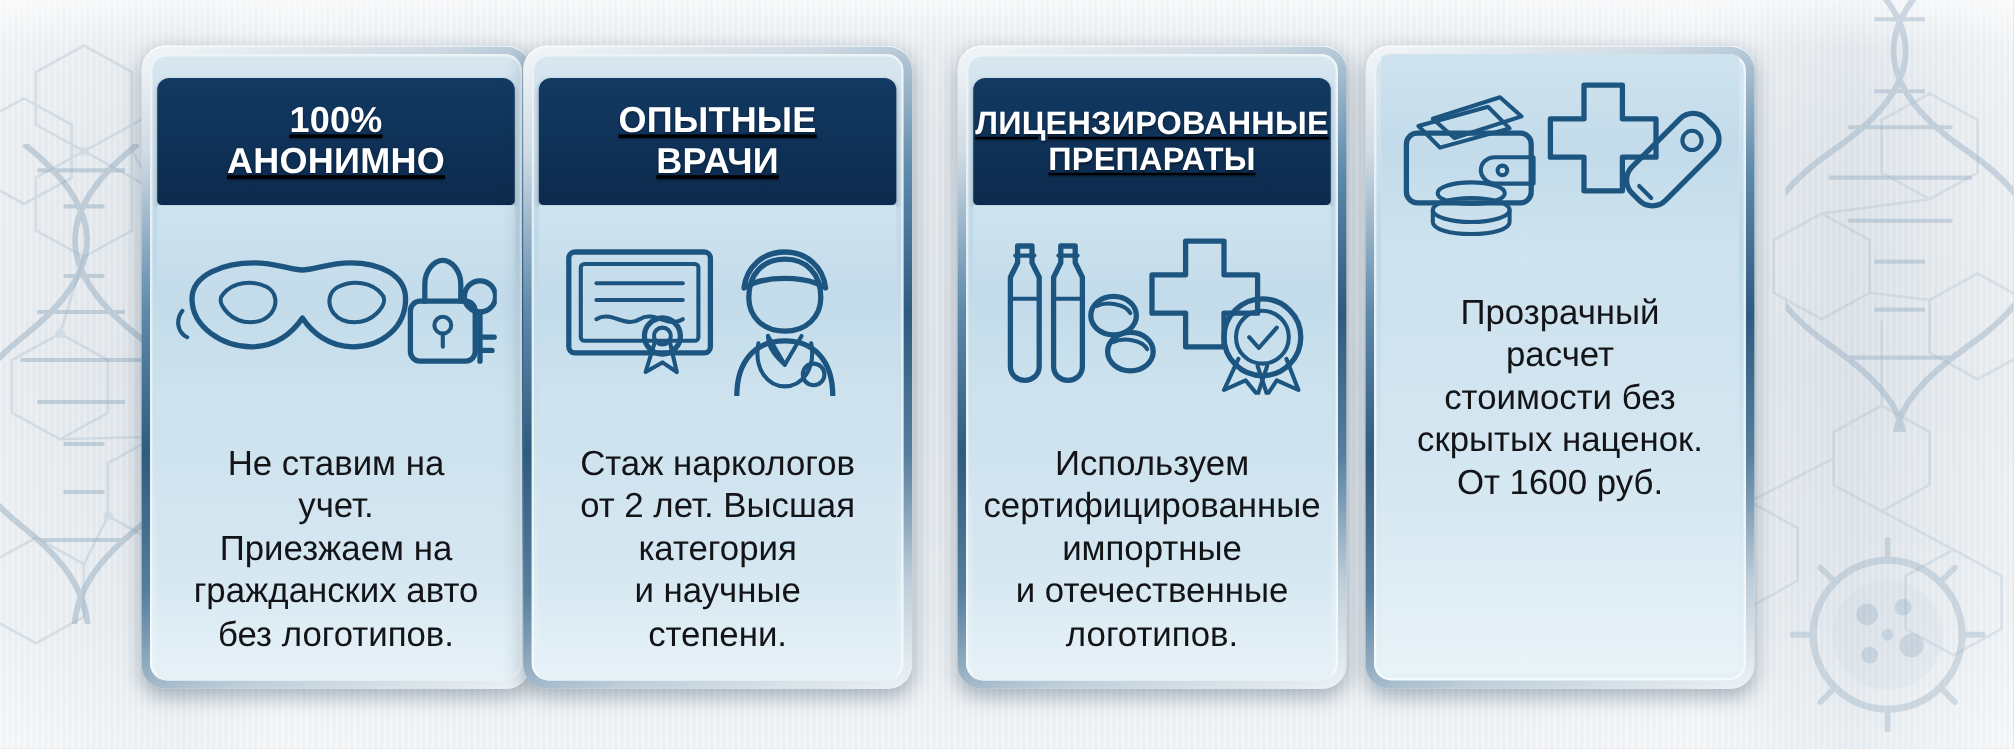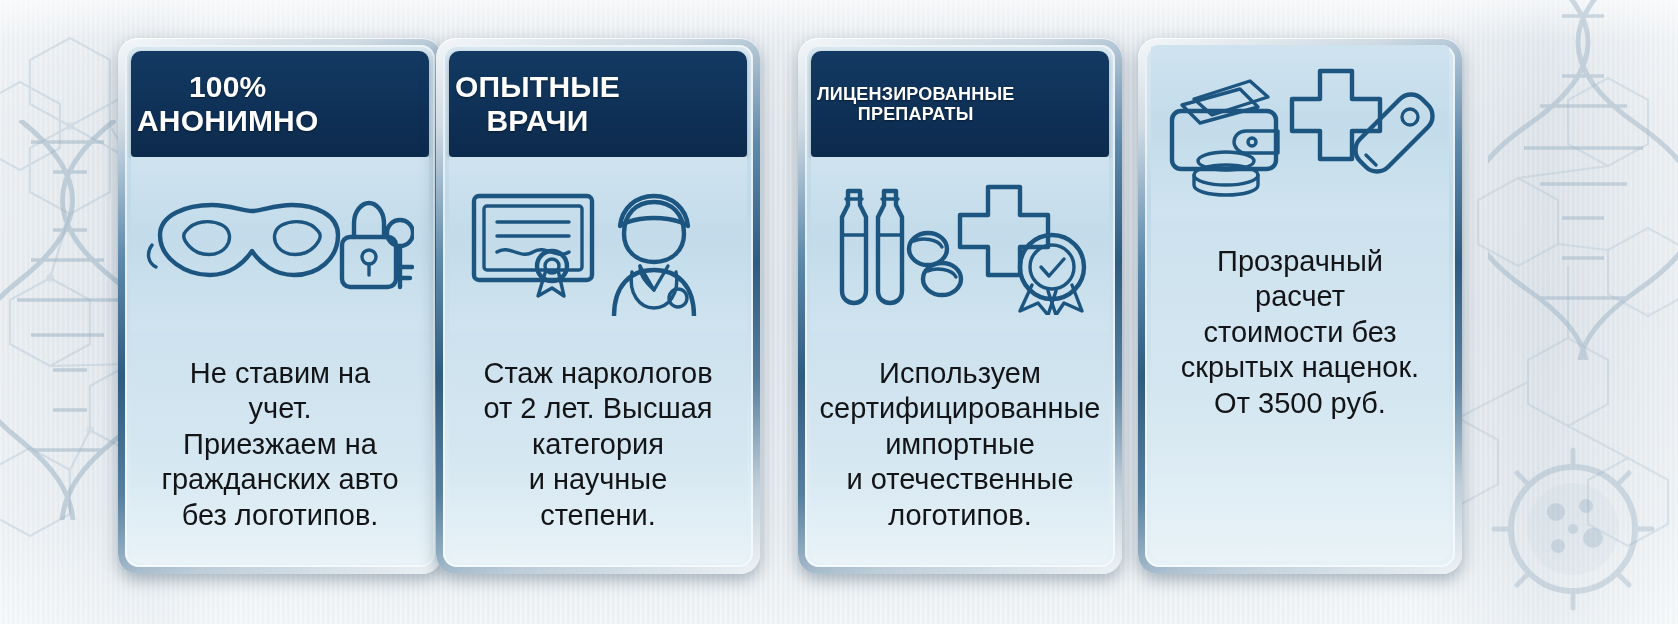--- a/index.html
+++ b/index.html
@@ -57,25 +57,26 @@
   .card-inner{
     position:relative;width:100%;height:100%;
     border-radius:14px;
     background:linear-gradient(180deg,#d8e7f0 0%,#bfd9e8 30%,#cfe3ee 62%,#e7f2f7 100%);
     box-shadow:0 0 0 2px rgba(255,255,255,.55) inset;
     overflow:hidden;
     display:flex;flex-direction:column;
   }
   .card-head{
     height:106px;flex:0 0 106px;
-    margin:6px 6px 0 6px;
+    margin:20px 6px 0 6px;
     border-radius:10px 10px 4px 4px;
     background:linear-gradient(180deg,#133a63 0%,#0f3157 55%,#0c2a4c 100%);
-    display:flex;align-items:center;
+    display:flex;align-items:center;justify-content:center;
     box-shadow:0 2px 4px rgba(0,0,0,.25);
+    text-decoration:underline;
   }
   .card-head h2{
     margin:0;padding:0 6px;
     color:#ffffff;
     font-size:30px;line-height:1.12;
     font-weight:bold;letter-spacing:.2px;
     text-align:center;text-transform:uppercase;
     text-shadow:0 1px 2px rgba(0,0,0,.45);
     white-space:pre-line;
   }
@@ -97,21 +98,21 @@
   .card-body p{
     margin:16px;
     color:#131417;
     font-size:29px;line-height:1.22;
     text-align:center;
     white-space:pre-line;
     font-weight:400;
   }
 
   
-  .card.c3 .card-head h2{font-size:18px;}
+  .card.c3 .card-head h2{font-size:27px;}
 
   .stroke{fill:none;stroke:#1c5580;stroke-width:4.4;stroke-linecap:round;stroke-linejoin:round;}
   .stroke-thin{fill:none;stroke:#1c5580;stroke-width:3.4;stroke-linecap:round;stroke-linejoin:round;}
 </style>
 </head>
 <body>
 
 <div class="stage">
 
   <div class="bg-base"></div>
@@ -386,19 +387,19 @@
               <path class="stroke" d="M196,76 L236,36 C242,30 252,30 258,36 L264,42 C270,48 270,58 264,64 L224,104 C218,110 208,110 202,104 L196,98 C190,92 190,82 196,76 Z" fill="#eaf5fb"></path>
               <circle class="stroke-thin" cx="246" cy="54" r="8"></circle>
               <line class="stroke-thin" x1="202" y1="92" x2="212" y2="102"></line>
             </g>
           </svg>
         </div>
         <div class="card-body">
           <p>Прозрачный расчет
 стоимости без
 скрытых наценок.
-От 3500 руб.</p>
+От 1600 руб.</p>
         </div>
       </div>
     </div>
 
   </div>
 </div>
 
 </body></html>

